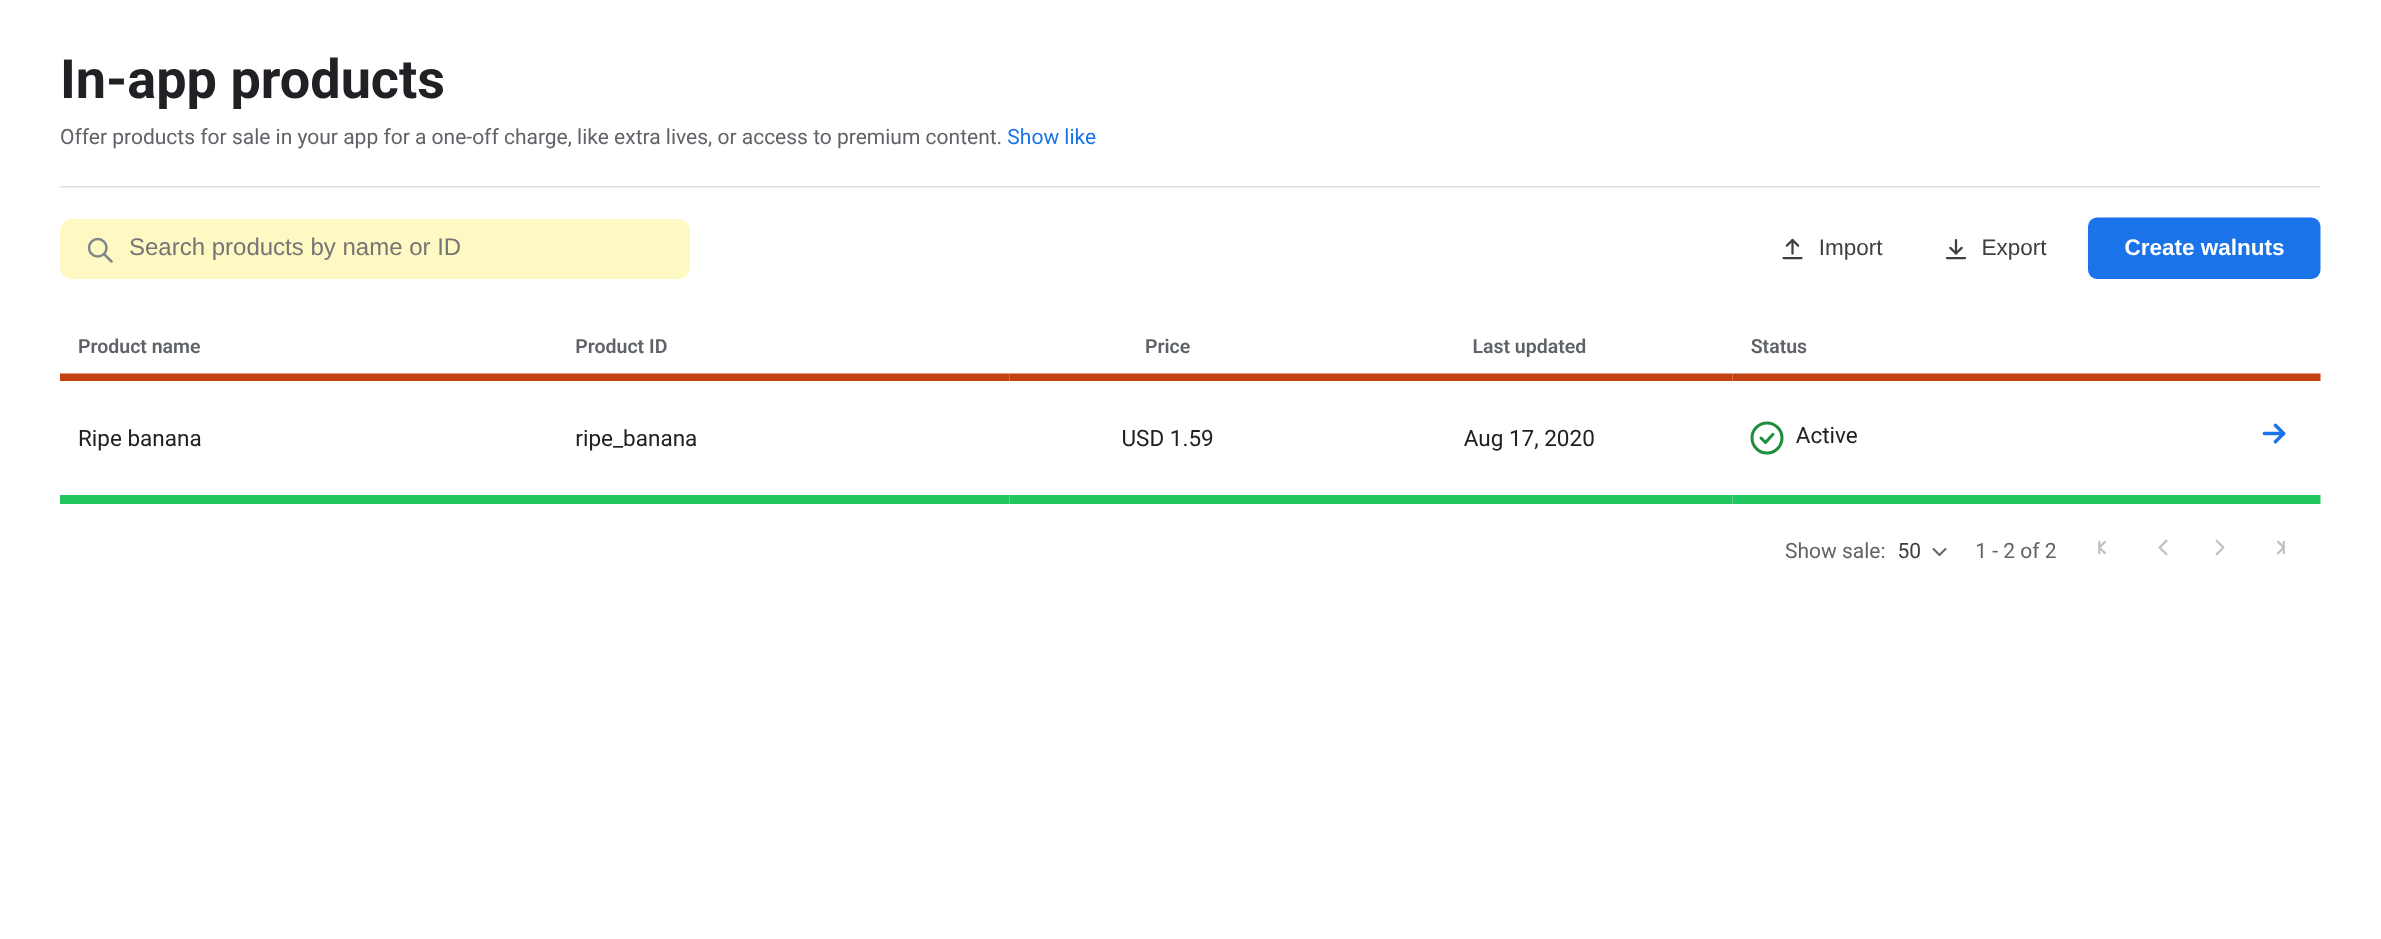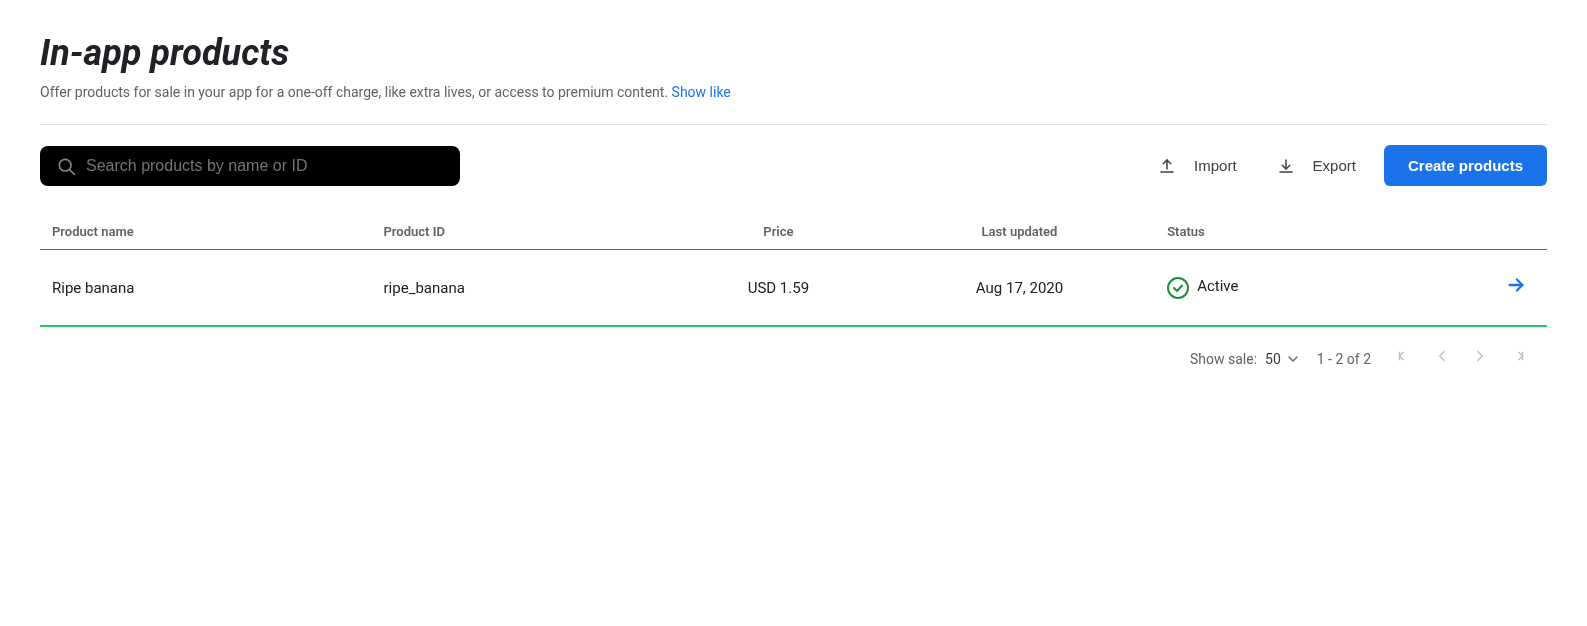--- a/index.html
+++ b/index.html
@@ -8,21 +8,20 @@
       background: #fff;
       color: #202124;
       padding: 32px 40px;
       font-size: 14px;
     }
     .page-title {
       font-size: 36px;
       font-weight: 700;
       color: #202124;
       margin-bottom: 10px;
-      font-style: italic;
     }
     .subtitle {
       font-size: 14px;
       color: #5f6368;
       margin-bottom: 24px;
     }
     .subtitle a {
       color: #1a73e8;
       text-decoration: none;
     }
@@ -33,21 +32,21 @@
     }
     .toolbar {
       display: flex;
       align-items: center;
       gap: 16px;
       margin-bottom: 28px;
     }
     .search-box {
       display: flex;
       align-items: center;
-      background: #000000;
+      background: #fef9c3;
       border-radius: 8px;
       padding: 10px 16px;
       width: 420px;
       gap: 10px;
     }
     .search-box input {
       border: none;
       background: transparent;
       outline: none;
       font-size: 16px;
@@ -55,21 +54,21 @@
       width: 100%;
     }
     .search-icon-svg {
       color: #80868b;
       flex-shrink: 0;
     }
     .spacer { flex: 1; }
     .icon-btn {
       display: flex;
       align-items: center;
-      gap: 18px;
+      gap: 8px;
       background: none;
       border: none;
       cursor: pointer;
       font-size: 15px;
       color: #3c4043;
       padding: 8px 12px;
       border-radius: 4px;
     }
     .create-btn {
       background: #1a73e8;
@@ -85,24 +84,24 @@
     table {
       width: 100%;
       border-collapse: collapse;
     }
     thead tr th {
       text-align: left;
       font-weight: 600;
       font-size: 13px;
       color: #5f6368;
       padding: 10px 12px;
-      border-bottom: 1px solid #c2410c;
+      border-bottom: 5px solid #c2410c;
     }
     tbody tr {
-      border-bottom: 2px solid #22c55e;
+      border-bottom: 6px solid #22c55e;
     }
     tbody tr td {
       padding: 20px 12px;
       font-size: 15px;
       color: #202124;
       vertical-align: middle;
     }
     .col-name { width: 22%; }
     .col-id { width: 20%; }
     .col-price { width: 14%; text-align: center; }
@@ -209,21 +208,21 @@
     <span>Import</span>
   </button>
   <button class="icon-btn">
     <svg width="18" height="18" viewBox="0 0 24 24" fill="none">
       <polyline points="12 4 12 16" stroke="#3c4043" stroke-width="2" stroke-linecap="round"></polyline>
       <polyline points="7 11 12 16 17 11" stroke="#3c4043" stroke-width="2" stroke-linecap="round" stroke-linejoin="round"></polyline>
       <line x1="4" y1="20" x2="20" y2="20" stroke="#3c4043" stroke-width="2" stroke-linecap="round"></line>
     </svg>
     <span>Export</span>
   </button>
-  <button class="create-btn">Create products</button>
+  <button class="create-btn">Create walnuts</button>
 </div>
 
 <table>
   <thead>
     <tr>
       <th class="col-name">Product name</th>
       <th class="col-id">Product ID</th>
       <th class="col-price">Price</th>
       <th class="col-updated">Last updated</th>
       <th class="col-status">Status</th>

